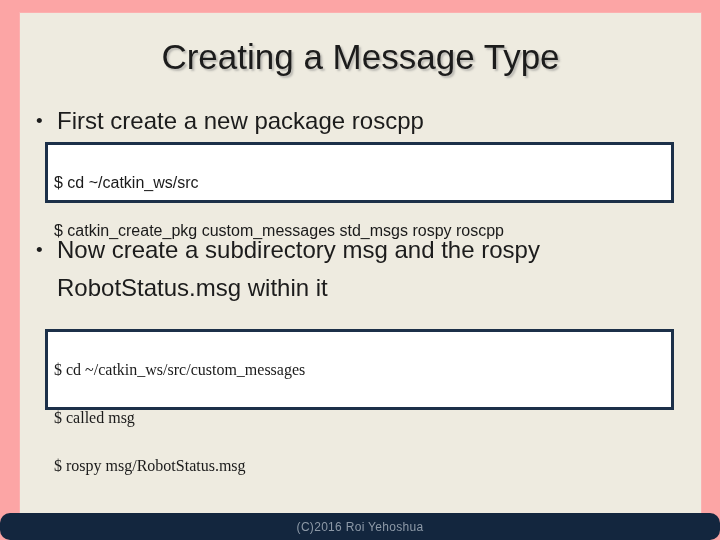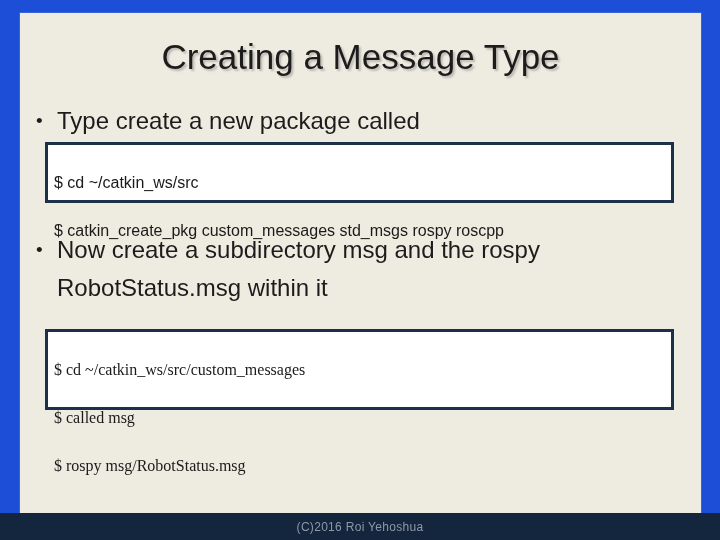--- a/index.html
+++ b/index.html
@@ -4,21 +4,21 @@
 <style>
   html, body {
     margin: 0;
     padding: 0;
     background: #444;
   }
   .slide {
     position: relative;
     width: 720px;
     height: 540px;
-    background: #1d4ed8;
+    background: #fca5a5;
     overflow: hidden;
     font-family: "Liberation Sans", sans-serif;
   }
   .content-area {
     position: absolute;
     left: 20px;
     top: 13px;
     width: 681px;
     height: 500px;
     background: #eeebe0;
@@ -79,38 +79,39 @@
   .footer-bar {
     position: absolute;
     left: 0;
     bottom: 0;
     width: 720px;
     height: 27px;
     background: #13263e;
     display: flex;
     align-items: center;
     justify-content: center;
+    border-radius: 10px;
   }
   .footer-text {
     font-size: 12px;
     color: #8d99a7;
     letter-spacing: 0.3px;
   }
 </style>
 </head>
 <body>
 
 <div class="slide">
   <div class="content-area">
 
     <h1 class="slide-title">Creating a Message Type</h1>
 
     <div class="bullet bullet-1">
       <span class="dot">•</span>
-      <span class="bullet-text">Type create a new package called</span>
+      <span class="bullet-text">First create a new package roscpp</span>
     </div>
 
     <div class="codebox codebox-1">
       <div class="code-line">$ cd ~/catkin_ws/src</div>
       <div class="code-line">$ catkin_create_pkg custom_messages std_msgs rospy roscpp</div>
     </div>
 
     <div class="bullet bullet-2">
       <span class="dot">•</span>
       <span class="bullet-text">Now create a subdirectory msg and the rospy RobotStatus.msg within it</span>

